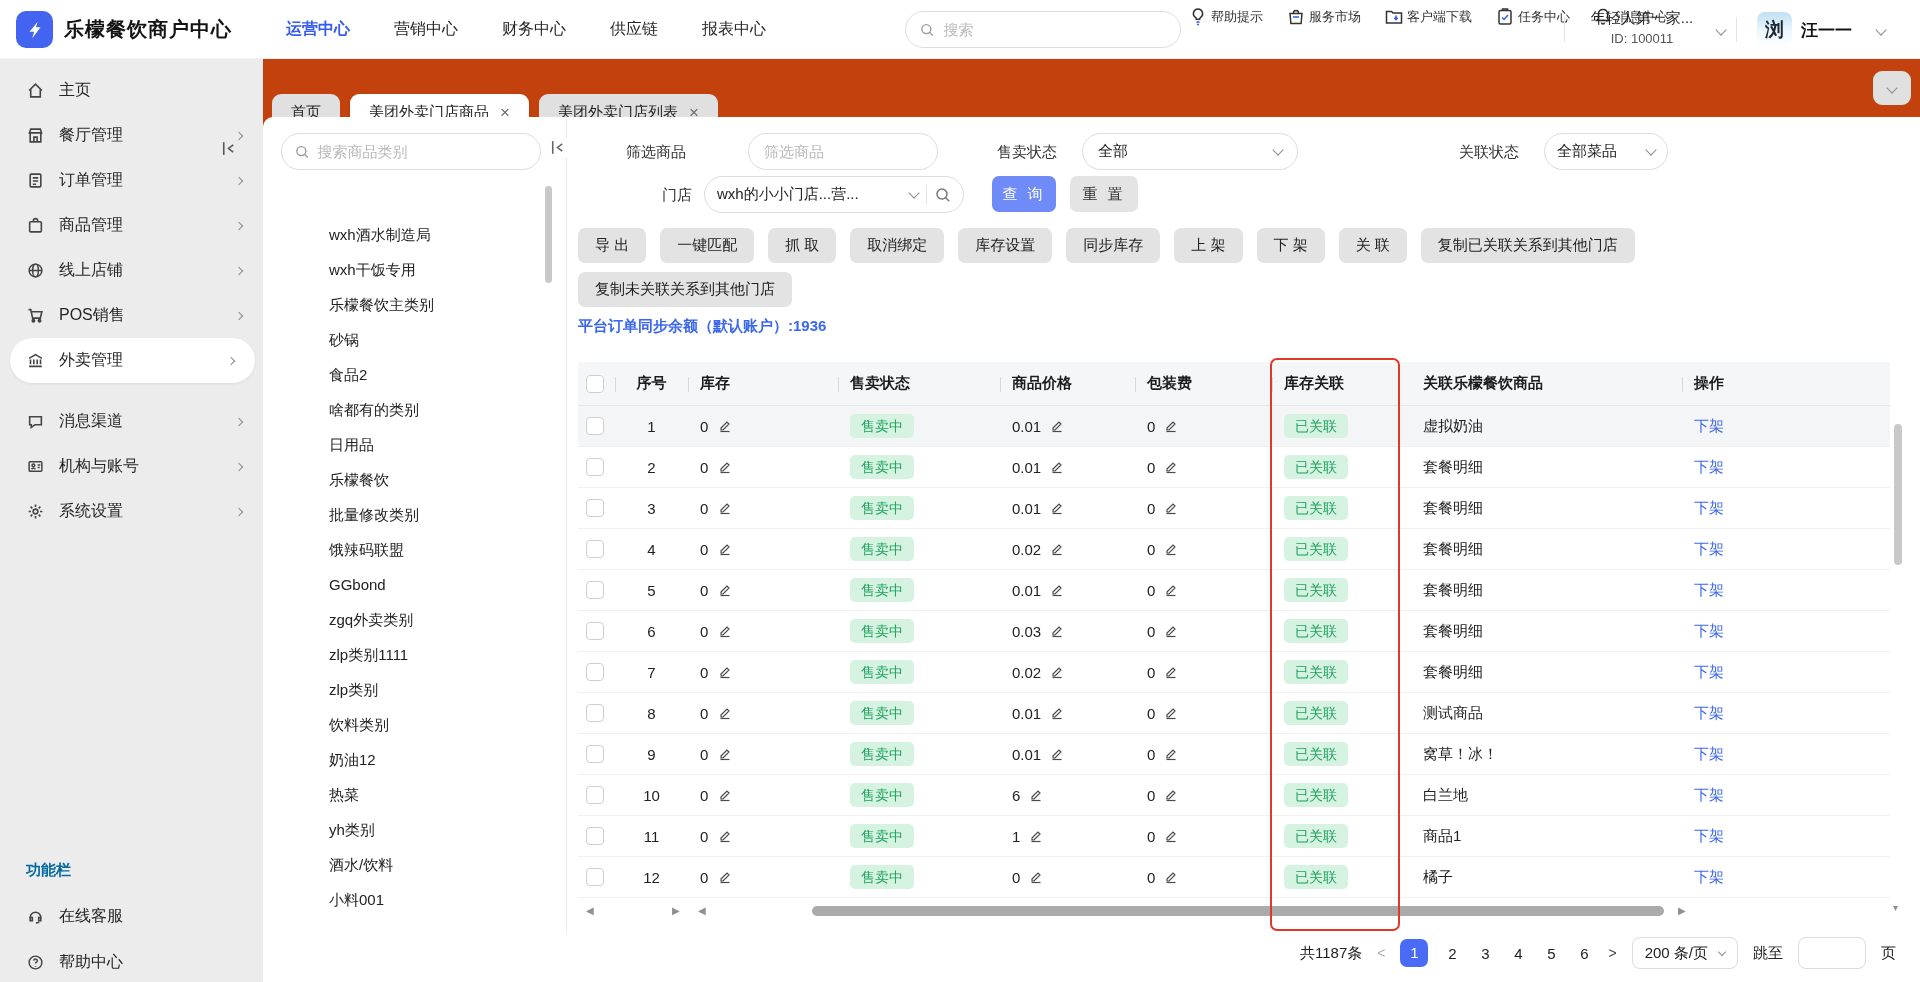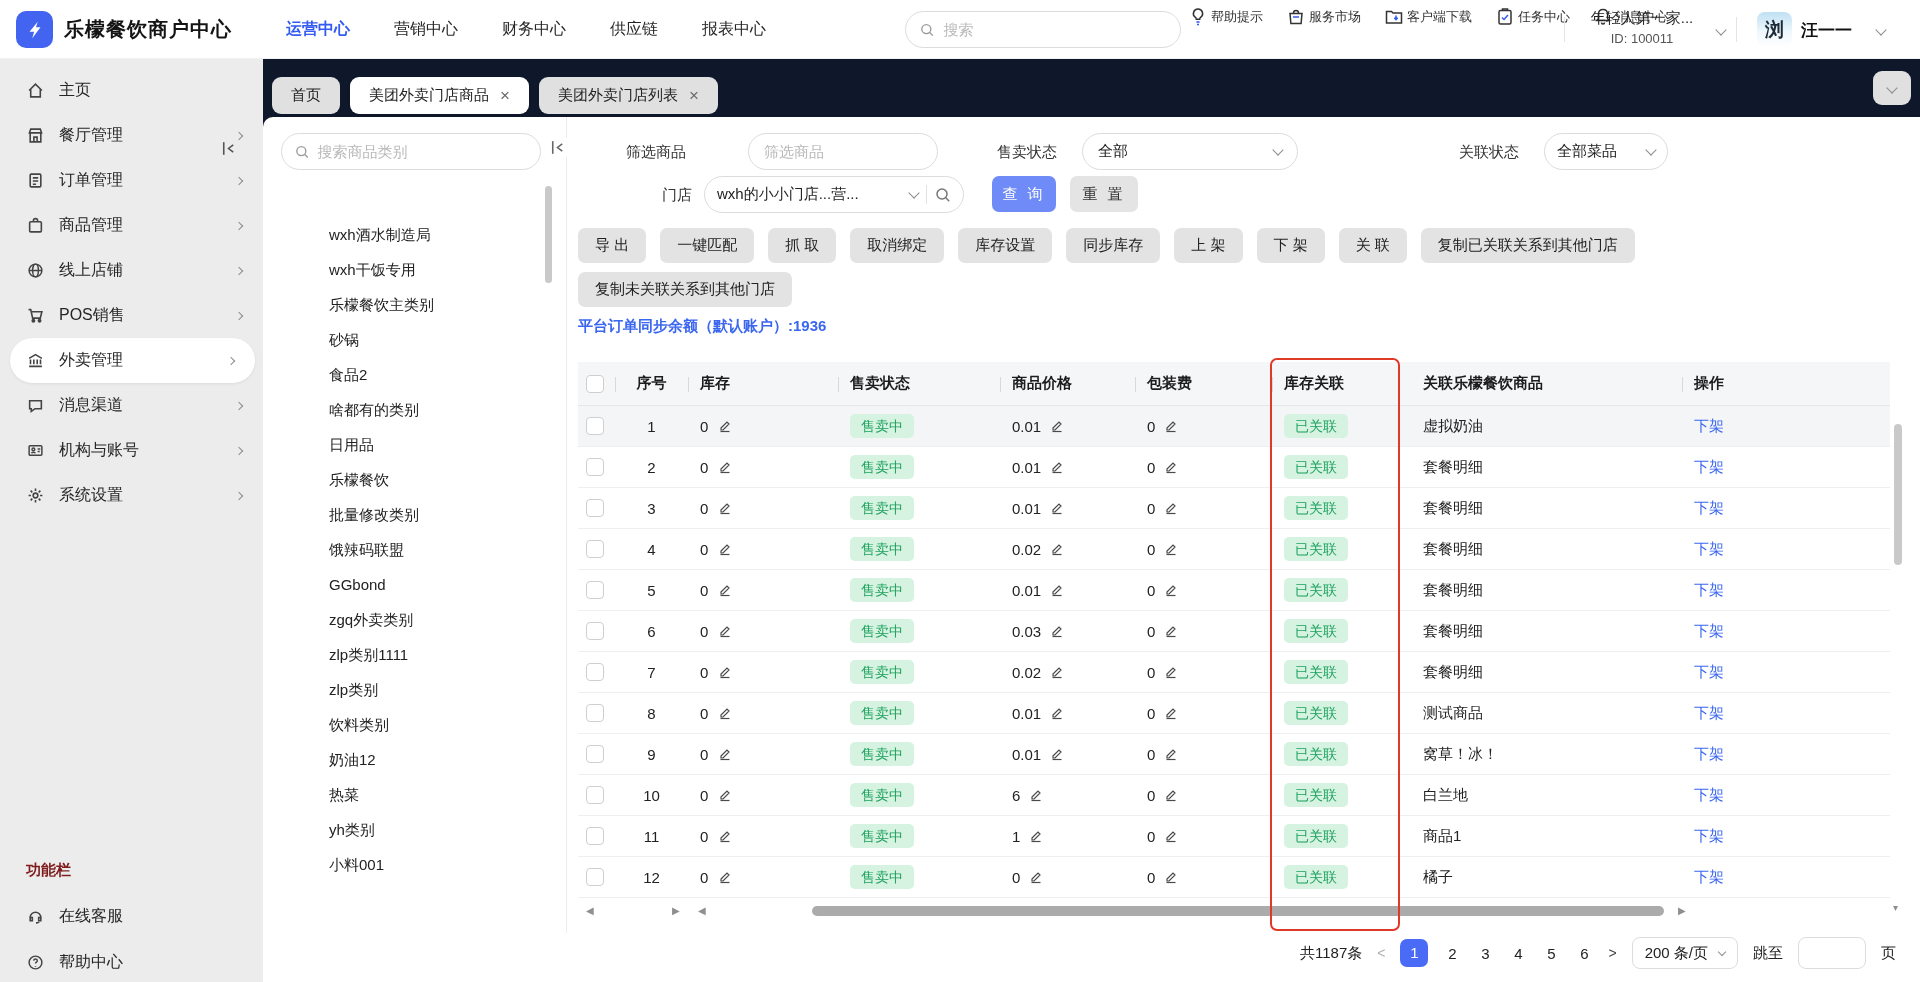--- a/index.html
+++ b/index.html
@@ -28,27 +28,27 @@
   .chev{display:inline-block;width:8px;height:8px;border-right:1.6px solid #8c8c8c;border-bottom:1.6px solid #8c8c8c;transform:rotate(45deg)}
   .chev.right{transform:rotate(-45deg)}
   .chev.sm{width:6px;height:6px}
 
   
   .sidebar{position:absolute;left:0;top:59px;width:263px;height:923px;background:#ececec}
   .side-collapse{position:absolute;left:219px;top:80px;width:20px;height:20px;cursor:pointer}
   .side-list{position:absolute;left:0;top:9px;width:263px}
   .side-item{position:relative;height:45px;display:flex;align-items:center;gap:15px;padding-left:27px;font-size:16px;color:#262626;cursor:pointer}
   .side-item .chev-r{position:absolute;right:21px}
-  .side-item.active{background:#fff;border-radius:23px;margin:0 8px 0 10px;padding-left:17px;box-shadow:0 1px 3px rgba(0,0,0,.07)}
-  .side-section{position:absolute;left:26px;top:802px;font-size:15px;font-weight:700;color:#7f1d1d}
+  .side-item.active{background:#fff;border-radius:23px;margin:0 8px 16px 10px;padding-left:17px;box-shadow:0 1px 3px rgba(0,0,0,.07)}
+  .side-section{position:absolute;left:26px;top:802px;font-size:15px;font-weight:700;color:#0369a1}
   .side-footer{position:absolute;left:0;top:834px;width:263px}
   .side-footer .side-item{height:46px}
 
   
-  .tabbar{position:absolute;left:263px;top:59px;width:1657px;height:72px;background:#0f172a;display:flex;align-items:center;gap:10px;padding-left:9px}
+  .tabbar{position:absolute;left:263px;top:59px;width:1657px;height:72px;background:#c2410c;display:flex;align-items:flex-end;gap:10px;padding-left:9px}
   .tab{height:37px;display:flex;align-items:center;gap:11px;padding:0 19px;border-radius:9px;background:#e0e0e0;font-size:15px;color:#222;cursor:pointer;white-space:nowrap}
   .tab.active{background:#fff;box-shadow:0 1px 3px rgba(0,0,0,.08)}
   .tab .x{font-size:17px;color:#6b6b6b;line-height:1;cursor:pointer}
   .tab-more{position:absolute;right:9px;top:12px;width:38px;height:34px;border-radius:9px;background:#e0e0e0;display:flex;align-items:center;justify-content:center;cursor:pointer}
 
   .content-bg{position:absolute;left:263px;top:117px;width:1657px;height:865px;background:#fff;border-top-left-radius:10px}
 
   
   .cat-search{position:absolute;left:281px;top:133px;width:260px;height:37px;border:1px solid #dcdcdc;border-radius:19px;display:flex;align-items:center;gap:8px;padding:0 13px;background:#fff;z-index:2}
   .cat-search input{border:0;outline:0;width:100%;font-size:15px;color:#333;background:transparent}
@@ -365,20 +365,21 @@
 
 
       <div class="cat-item">饮料类别</div>
 
       <div class="cat-item">奶油12</div>
 
       <div class="cat-item">热菜</div>
 
       <div class="cat-item">yh类别</div>
 
+      <div class="cat-item">酒水/饮料</div>
 
       <div class="cat-item">小料001</div>
     </div>
   <div class="cat-vscroll"></div>
   <div class="panel-divider"></div>
   <div class="panel-collapse">
     <svg width="19" height="19" viewBox="0 0 18 18" fill="none" stroke="#666" stroke-width="1.5">
         <path d="M4.5 3v12"></path>
         <path d="M13.5 5.5 9 9l4.5 3.5"></path>
       </svg>

